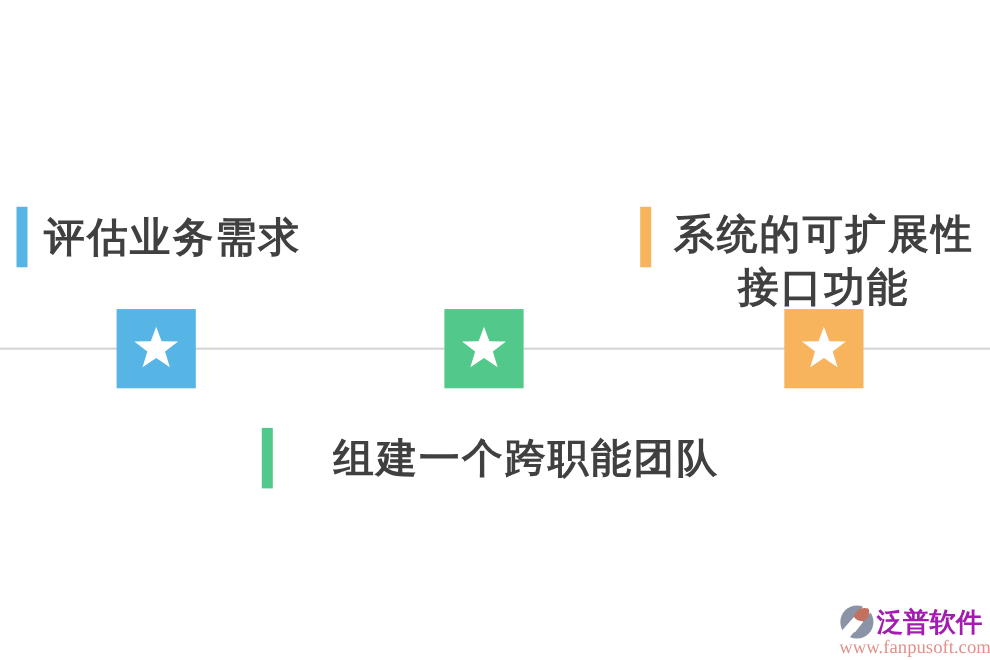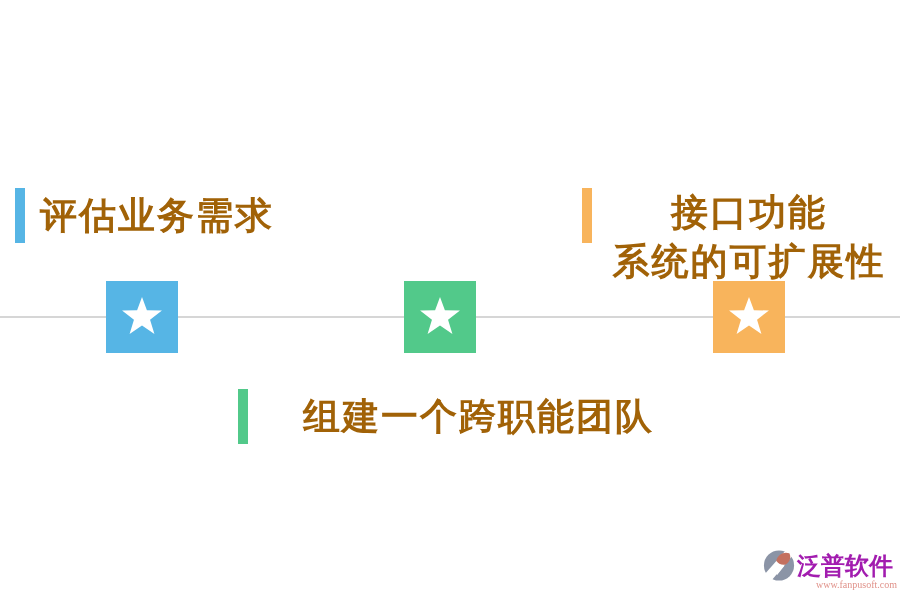--- a/index.html
+++ b/index.html
@@ -34,21 +34,21 @@
 
   
   .accent-bar { position: absolute; width: 10px; height: 55px; }
   .bar-1 { left: 15px;  top: 188px; background: #56b5e5; }
   .bar-2 { left: 582px; top: 188px; background: #f8b45c; }
   .bar-3 { left: 238px; top: 389px; background: #52c98a; }
 
   
   .step-text {
     position: absolute;
-    color: #a16207;
+    color: #404040;
     font-weight: bold;
     font-size: 37px;
     letter-spacing: 2px;
     white-space: nowrap;
   }
   .text-1 { left: 40px; top: 188px; height: 55px; display: flex; align-items: center; }
   .text-2 { left: 597px; top: 188px; width: 304px; text-align: center; line-height: 49px; }
   .text-3 { left: 303px; top: 389px; height: 55px; display: flex; align-items: center; }
 
   
@@ -62,41 +62,41 @@
   .wm-brand {
     font-size: 24px;
     font-weight: bold;
     color: #a21caf;
     letter-spacing: 0px;
     margin-left: 2px;
     white-space: nowrap;
   }
   .wm-url {
     font-family: "Liberation Serif", serif;
-    font-size: 10px;
+    font-size: 17px;
     color: #e0928a;
-    text-align: right;
+    text-align: center;
     margin-top: -3px;
     white-space: nowrap;
   }
 </style>
 </head>
 <body>
 
 <div class="stage">
 
   <div class="timeline-line"></div>
 
   <div class="accent-bar bar-1"></div>
   <div class="step-text text-1">评估业务需求</div>
 
   <div class="accent-bar bar-2"></div>
   <div class="step-text text-2">
+    <div>系统的可扩展性</div>
     <div>接口功能</div>
-    <div>系统的可扩展性</div>
   </div>
 
   <div class="accent-bar bar-3"></div>
   <div class="step-text text-3">组建一个跨职能团队</div>
 
   <div class="milestone milestone-1">
     <svg viewBox="0 0 24 24">
       <polygon fill="#ffffff" points="12,0.6 14.8,8.1 23.4,8.3 16.6,13.5 19.1,21.7 12,16.8 4.9,21.7 7.4,13.5 0.6,8.3 9.2,8.1"></polygon>
     </svg>
   </div>

